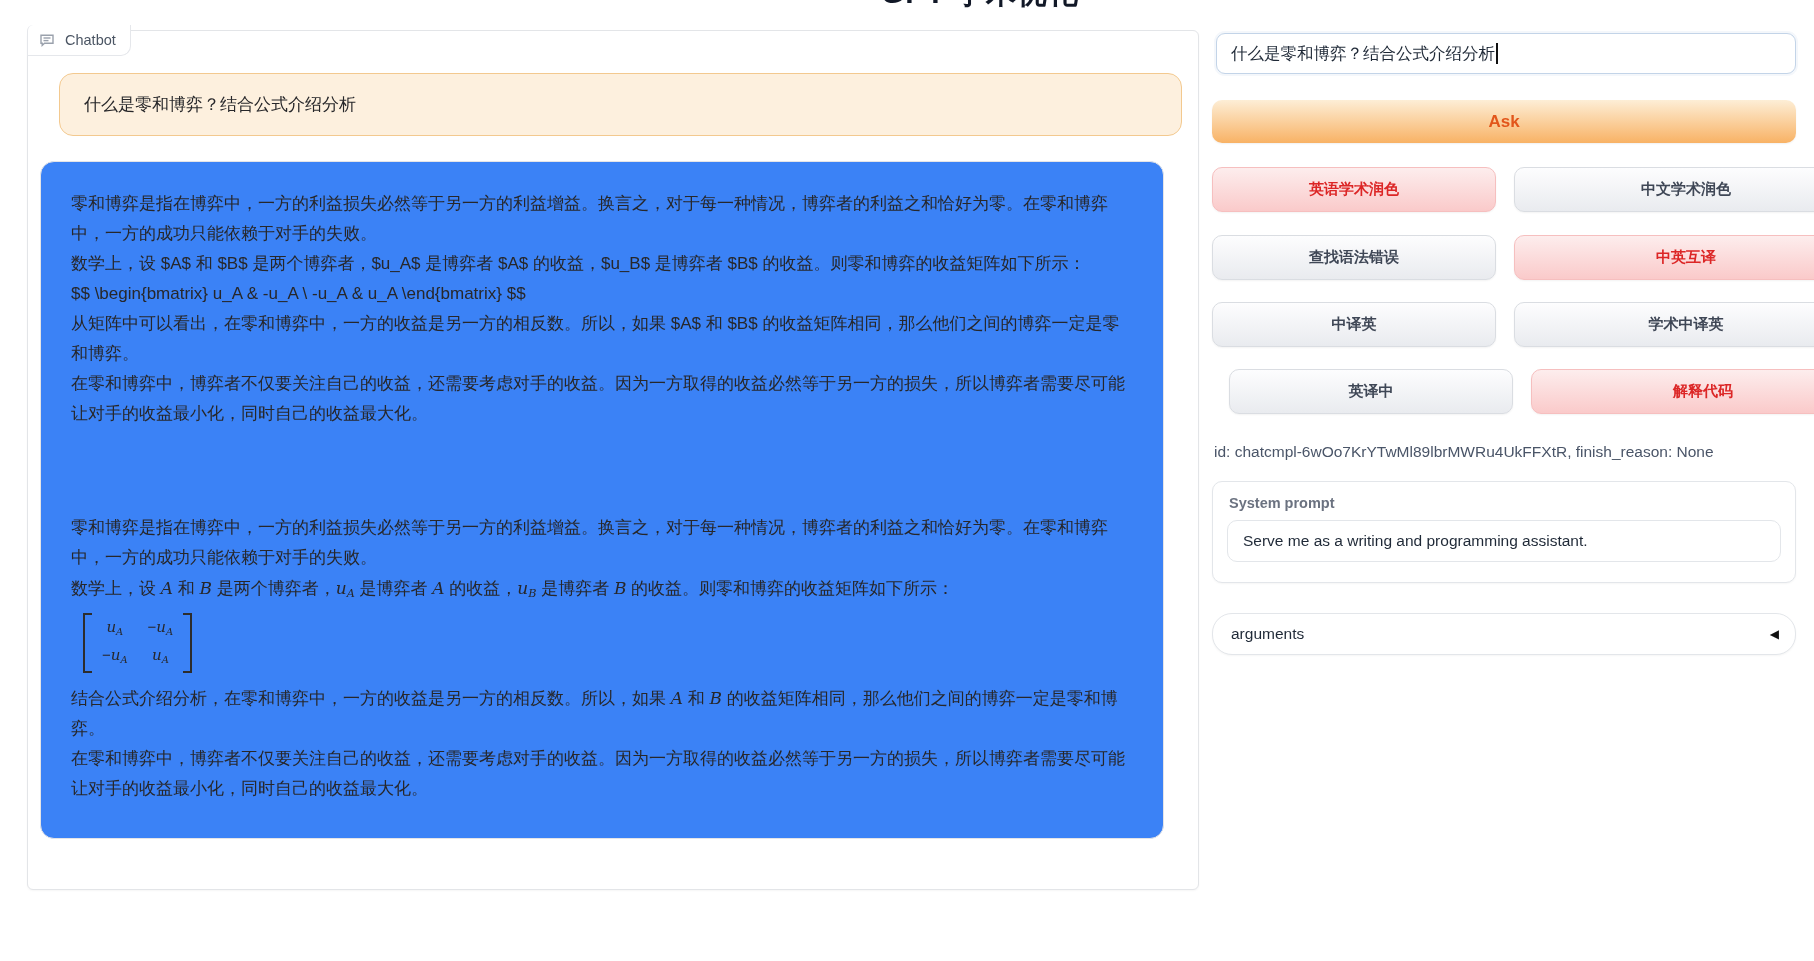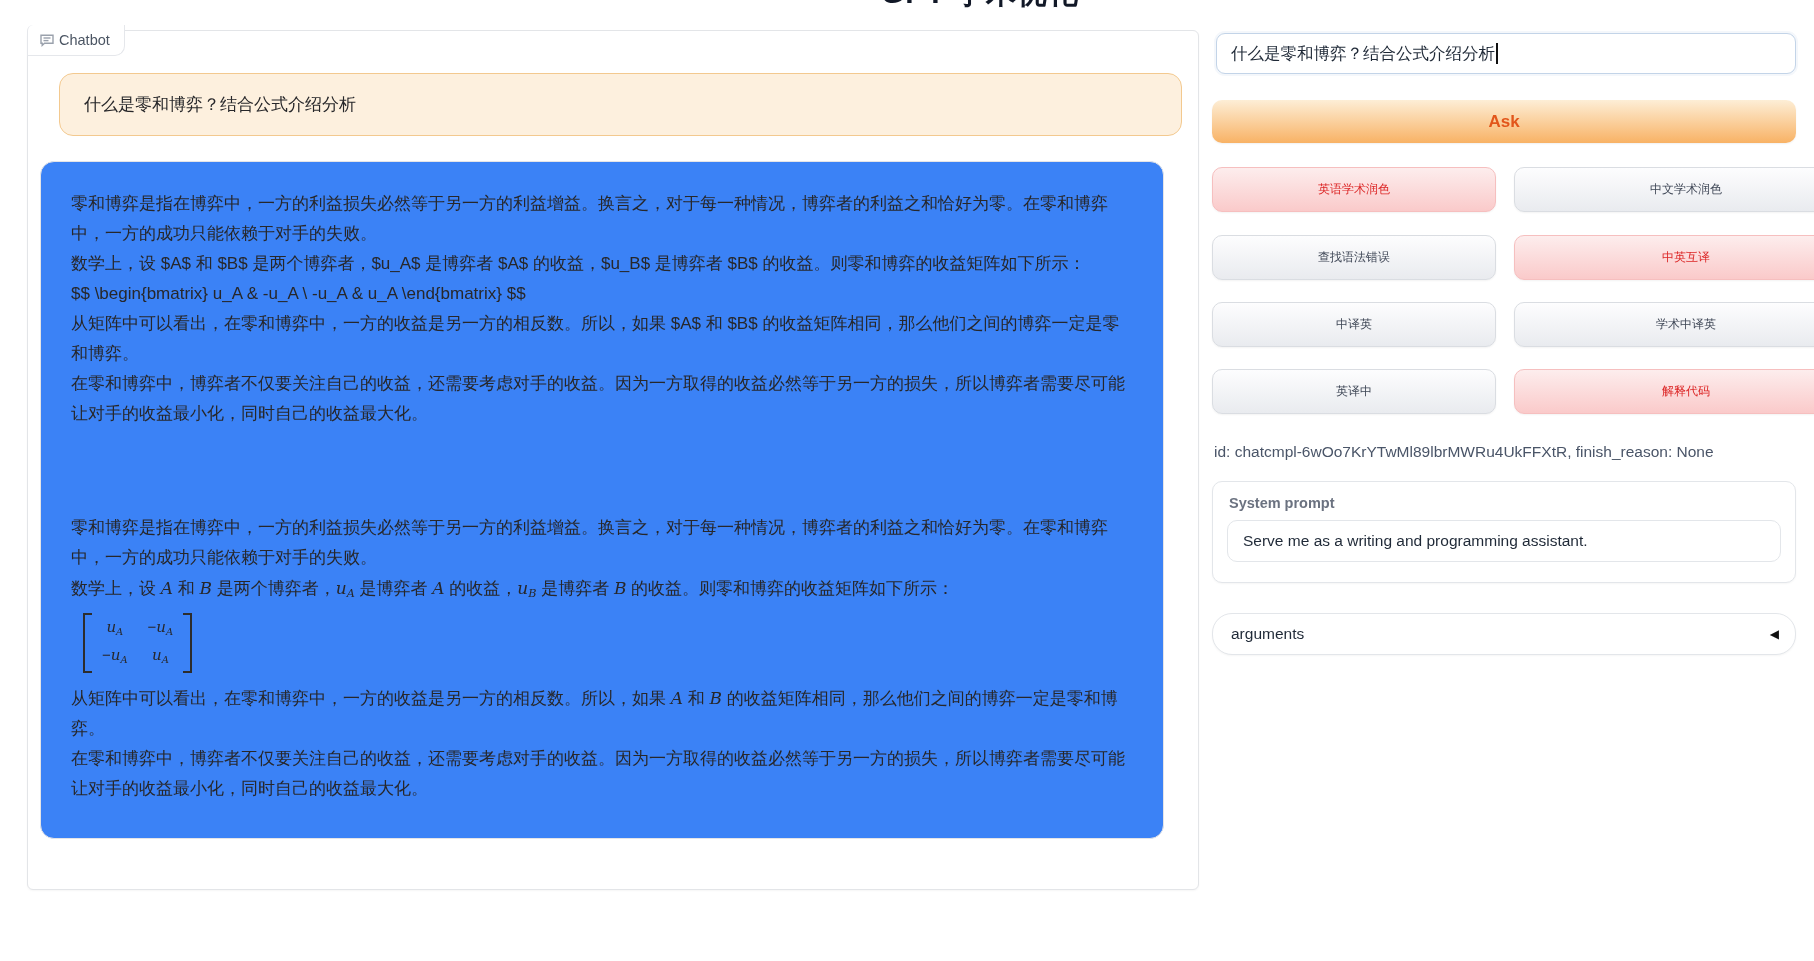--- a/index.html
+++ b/index.html
@@ -14,21 +14,21 @@
     position:absolute;left:790px;top:-27px;width:380px;text-align:center;
     font-size:30px;font-weight:700;color:#111827;letter-spacing:1px;
   }
   
   .chat-panel{
     position:absolute;left:27px;top:30px;width:1170px;height:858px;
     background:#fff;border:1px solid #E3E5E8;border-radius:6px;
     box-shadow:0 1px 2px rgba(0,0,0,0.04);
   }
   .chat-label{
-    position:absolute;left:-1px;top:-6px;display:flex;align-items:flex-start;gap:4px;
+    position:absolute;left:-1px;top:-6px;display:flex;align-items:flex-start;gap:10px;
     background:#fff;border:1px solid #E5E7EB;border-top:none;
     border-radius:6px 0 10px 0;padding:7px 14px 7px 11px;
     font-size:14.5px;color:#4B5563;z-index:2;
   }
   .chat-label svg{display:block;}
   .bubble-user{
     position:absolute;left:31px;right:16px;top:42px;height:63px;
     background:#FDF0DE;border:1.5px solid #F3C society;border:1.5px solid #F3C98F;
     border-radius:14px;display:flex;align-items:center;padding:0 24px;
     font-size:17px;color:#27272a;box-sizing:border-box;
@@ -66,35 +66,35 @@
     background:linear-gradient(180deg,#FDEED6 0%,#F8B265 100%);
     border:none;border-radius:10px;
     display:flex;align-items:center;justify-content:center;
     font-size:17px;font-weight:700;color:#E2561B;cursor:pointer;
     box-shadow:0 1px 2px rgba(0,0,0,0.06);
     font-family:inherit;
   }
   .pill{
     position:absolute;height:45px;border-radius:10px;
     display:flex;align-items:center;justify-content:center;
-    font-size:12px;font-weight:400;cursor:pointer;box-sizing:border-box;
+    font-size:15px;font-weight:700;cursor:pointer;box-sizing:border-box;
     box-shadow:0 1px 2px rgba(0,0,0,0.05);
     font-family:inherit;
   }
   .pill.c1{left:0;width:284px;}
   .pill.c2{left:302px;width:344px;}
   .pill.gray{
     background:linear-gradient(180deg,#FDFDFE 0%,#E9EBEF 100%);
     border:1px solid #DADDE2;color:#3F4756;
   }
   .pill.pink{
     background:linear-gradient(180deg,#FDEDED 0%,#FACACA 100%);
     border:1px solid #F6BFBF;color:#DC2626;
   }
-  .r1{top:167px;} .r2{top:235px;} .r3{top:302px;} .r4{top:369px;}
+  .r1{top:167px;} .r2{top:235px;} .r3{top:302px;} .r4{top:369px;margin-left:17px;}
   .meta-line{
     position:absolute;left:2px;top:443px;font-size:15.5px;color:#4A5568;
   }
   .sys-card{
     position:absolute;left:0;right:4px;top:481px;height:102px;
     background:#fff;border:1px solid #E3E6EA;border-radius:10px;
     box-sizing:border-box;box-shadow:0 1px 2px rgba(0,0,0,0.04);
   }
   .sys-label{margin:13px 0 0 16px;font-size:14.5px;color:#6B7280;font-weight:bold;}
   .sys-input{
@@ -151,21 +151,21 @@
       <span class="bracket left"></span>
       <span class="matrix-grid">
         <span><span class="mi">u</span><span class="mi msub">A</span></span>
         <span><span>−</span><span class="mi">u</span><span class="mi msub">A</span></span>
         <span><span>−</span><span class="mi">u</span><span class="mi msub">A</span></span>
         <span><span class="mi">u</span><span class="mi msub">A</span></span>
       </span>
       <span class="bracket right"></span>
     </div>
 
-    <p><span>从矩阵中可以看出，在零和博弈中，一方的收益是另一方的相反数。所以，如果 </span><span class="mi">A</span><span> 和 </span><span class="mi">B</span><span> 的收益矩阵相同，那么他们之间的博弈一定是零和博弈。</span></p>
+    <p><span>结合公式介绍分析，在零和博弈中，一方的收益是另一方的相反数。所以，如果 </span><span class="mi">A</span><span> 和 </span><span class="mi">B</span><span> 的收益矩阵相同，那么他们之间的博弈一定是零和博弈。</span></p>
     <p>在零和博弈中，博弈者不仅要关注自己的收益，还需要考虑对手的收益。因为一方取得的收益必然等于另一方的损失，所以博弈者需要尽可能让对手的收益最小化，同时自己的收益最大化。</p>
   </div>
 </div>
 
 <div class="right-col">
 
   <div class="query-input">
     <span>什么是零和博弈？结合公式介绍分析</span>
       <span class="caret"></span>
   </div>

